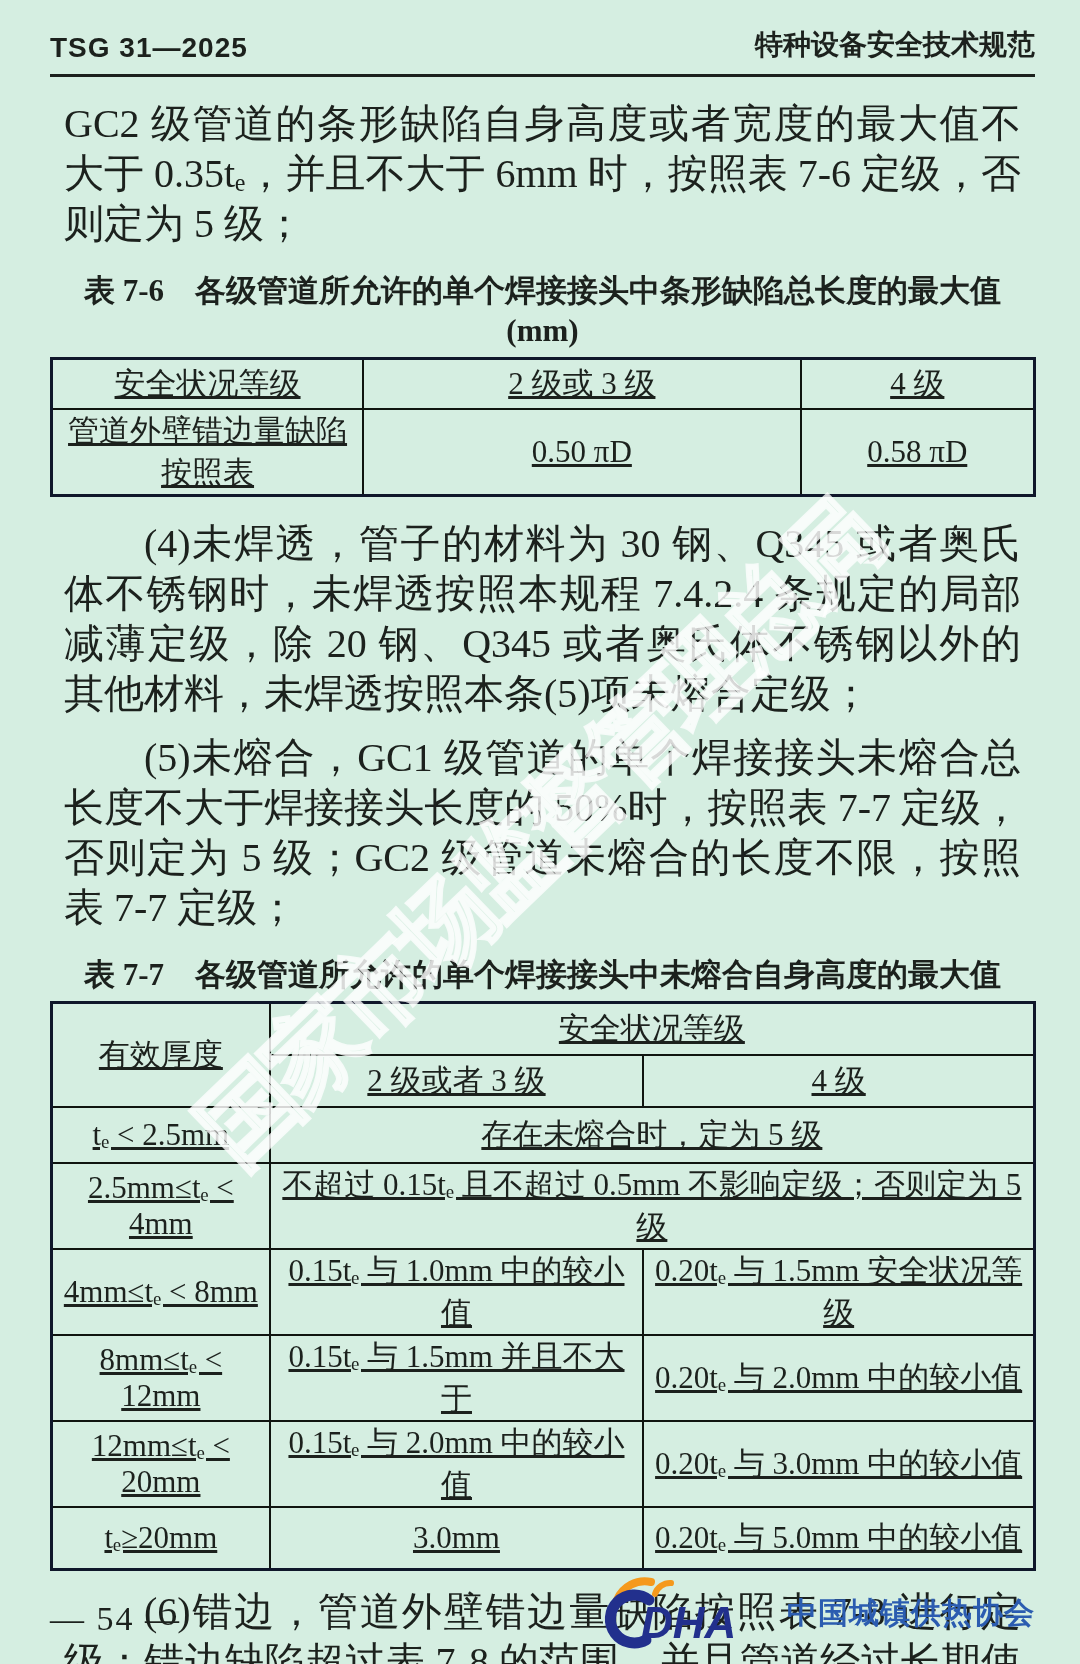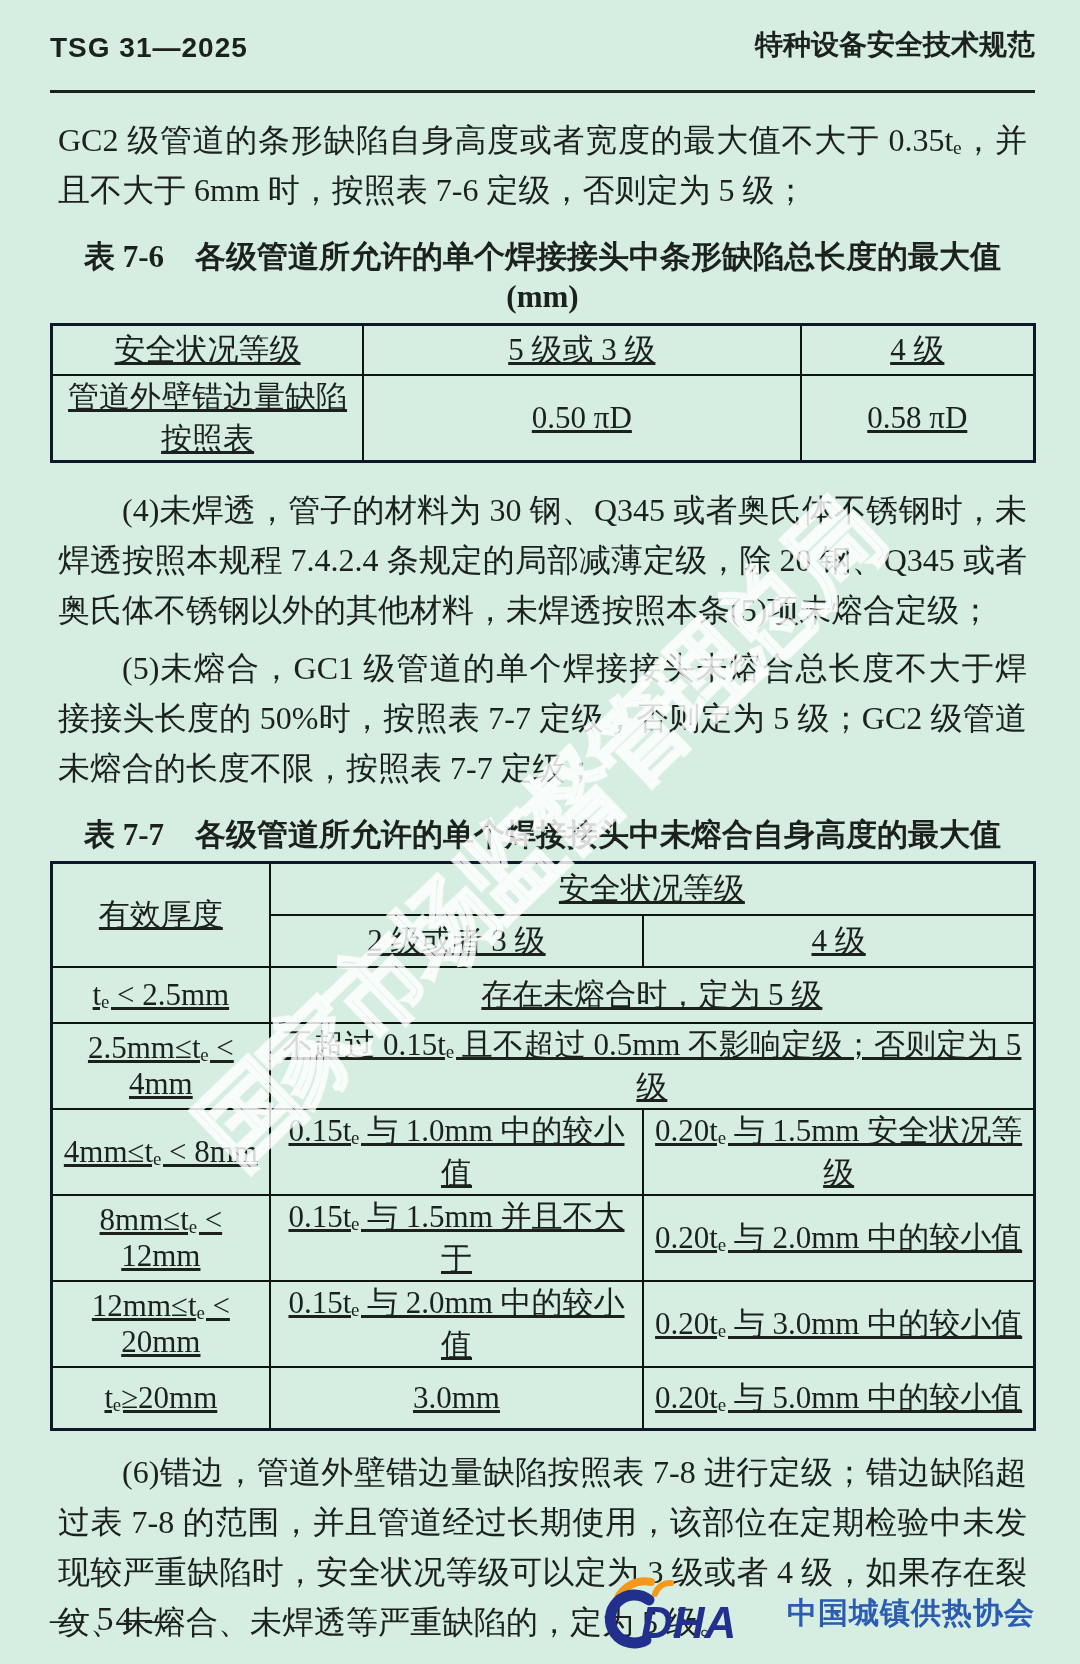--- a/index.html
+++ b/index.html
@@ -12,26 +12,26 @@
     overflow:hidden;
     font-family:"Liberation Serif","DejaVu Serif",serif;
     color:#1c211d;
   }
   .content{position:relative;z-index:1;padding:26px 45px 0 50px;}
   
   .pagehead{
     display:flex;justify-content:space-between;align-items:flex-end;
     font-family:"Liberation Sans","DejaVu Sans",sans-serif;
     font-size:28px;font-weight:700;
-    padding-bottom:26px;border-bottom:3px solid #1c211d;
+    padding-bottom:10px;border-bottom:3px solid #1c211d;
   }
   .pagehead .left{font-weight:600;letter-spacing:1px;}
   
   .para{
-    font-size:32px;line-height:50px;margin:8px;
+    font-size:40px;line-height:50px;margin:14px;
     text-align:justify;
   }
   .p1{margin-top:22px;}
   .indent{text-indent:2em;}
   .p4{margin-top:22px;}
   .p6{margin-top:16px;}
   
   .tbl-caption{
     font-size:31px;font-weight:700;text-align:center;
     line-height:40px;margin-top:22px;
@@ -101,21 +101,21 @@
 
     <table>
       <colgroup>
           <col class="c66a">
           <col class="c66b">
           <col class="c66c">
         </colgroup>
       <tbody>
           <tr class="h48">
         <td>安全状况等级</td>
-        <td>5 级或 3 级</td>
+        <td>2 级或 3 级</td>
         <td>4 级</td>
       </tr>
       <tr class="h66">
         <td>管道外壁错边量缺陷按照表</td>
         <td>0.50 πD</td>
         <td>0.58 πD</td>
       </tr>
     </tbody>
       </table>
 

